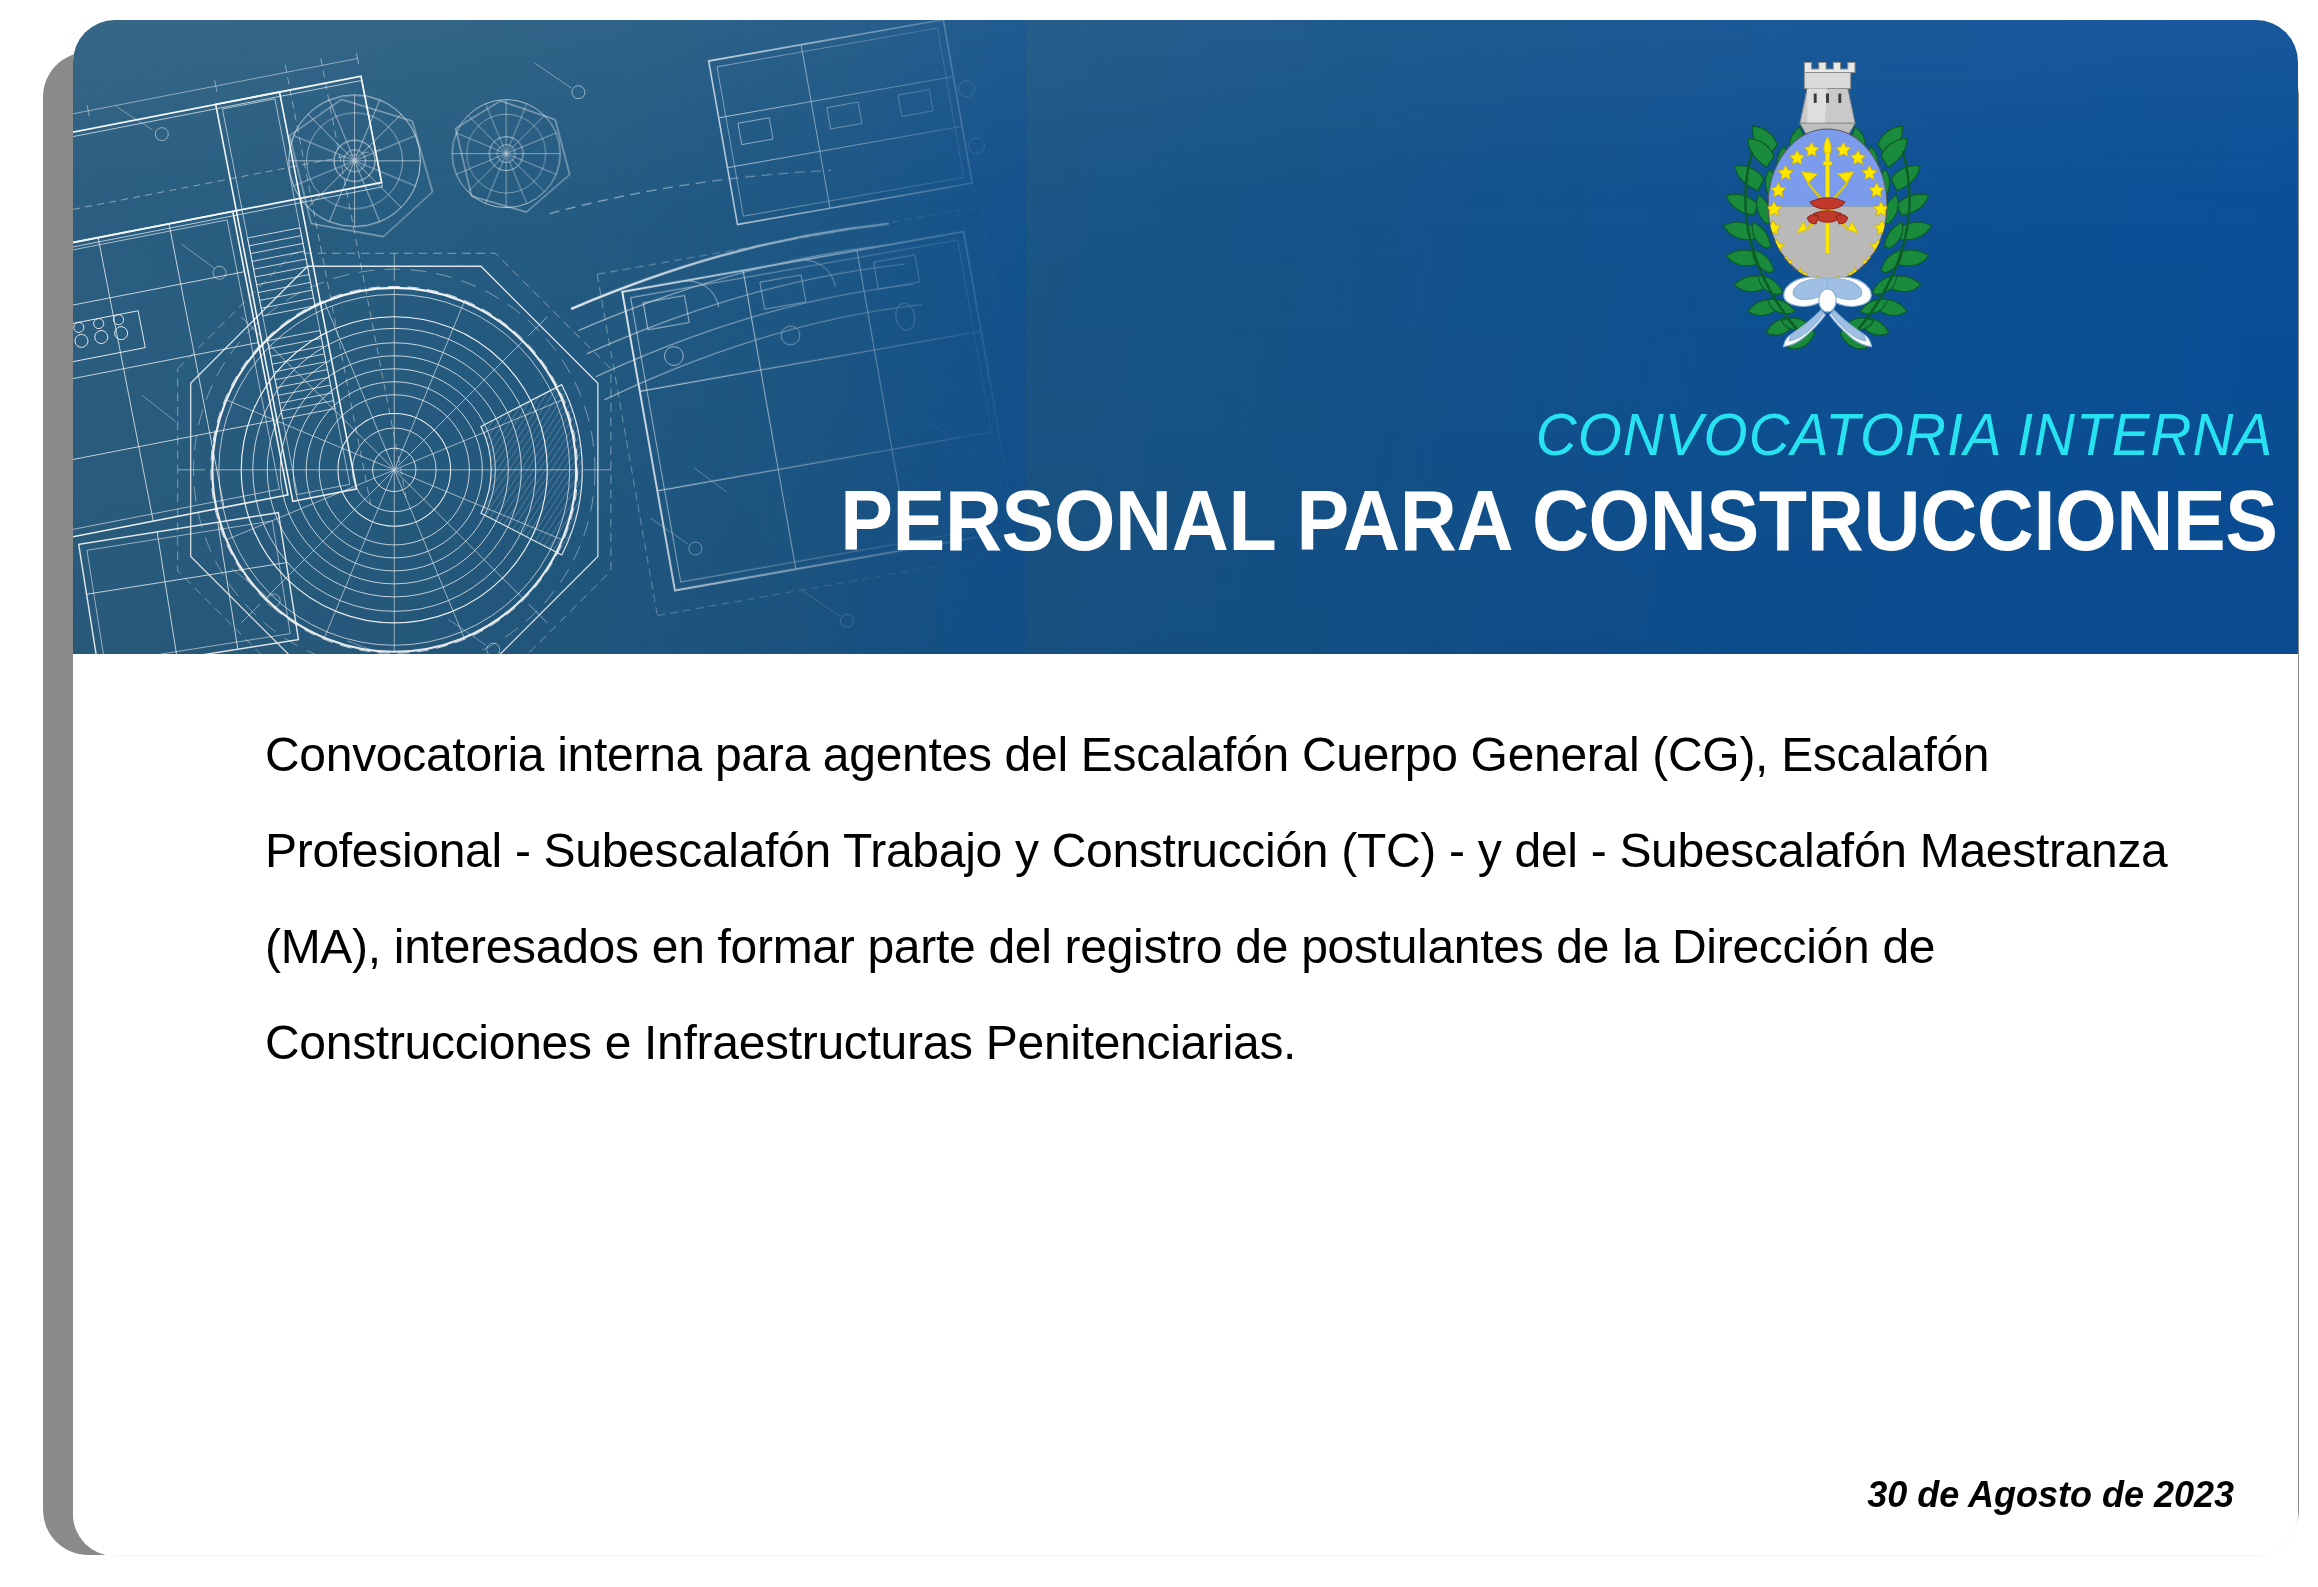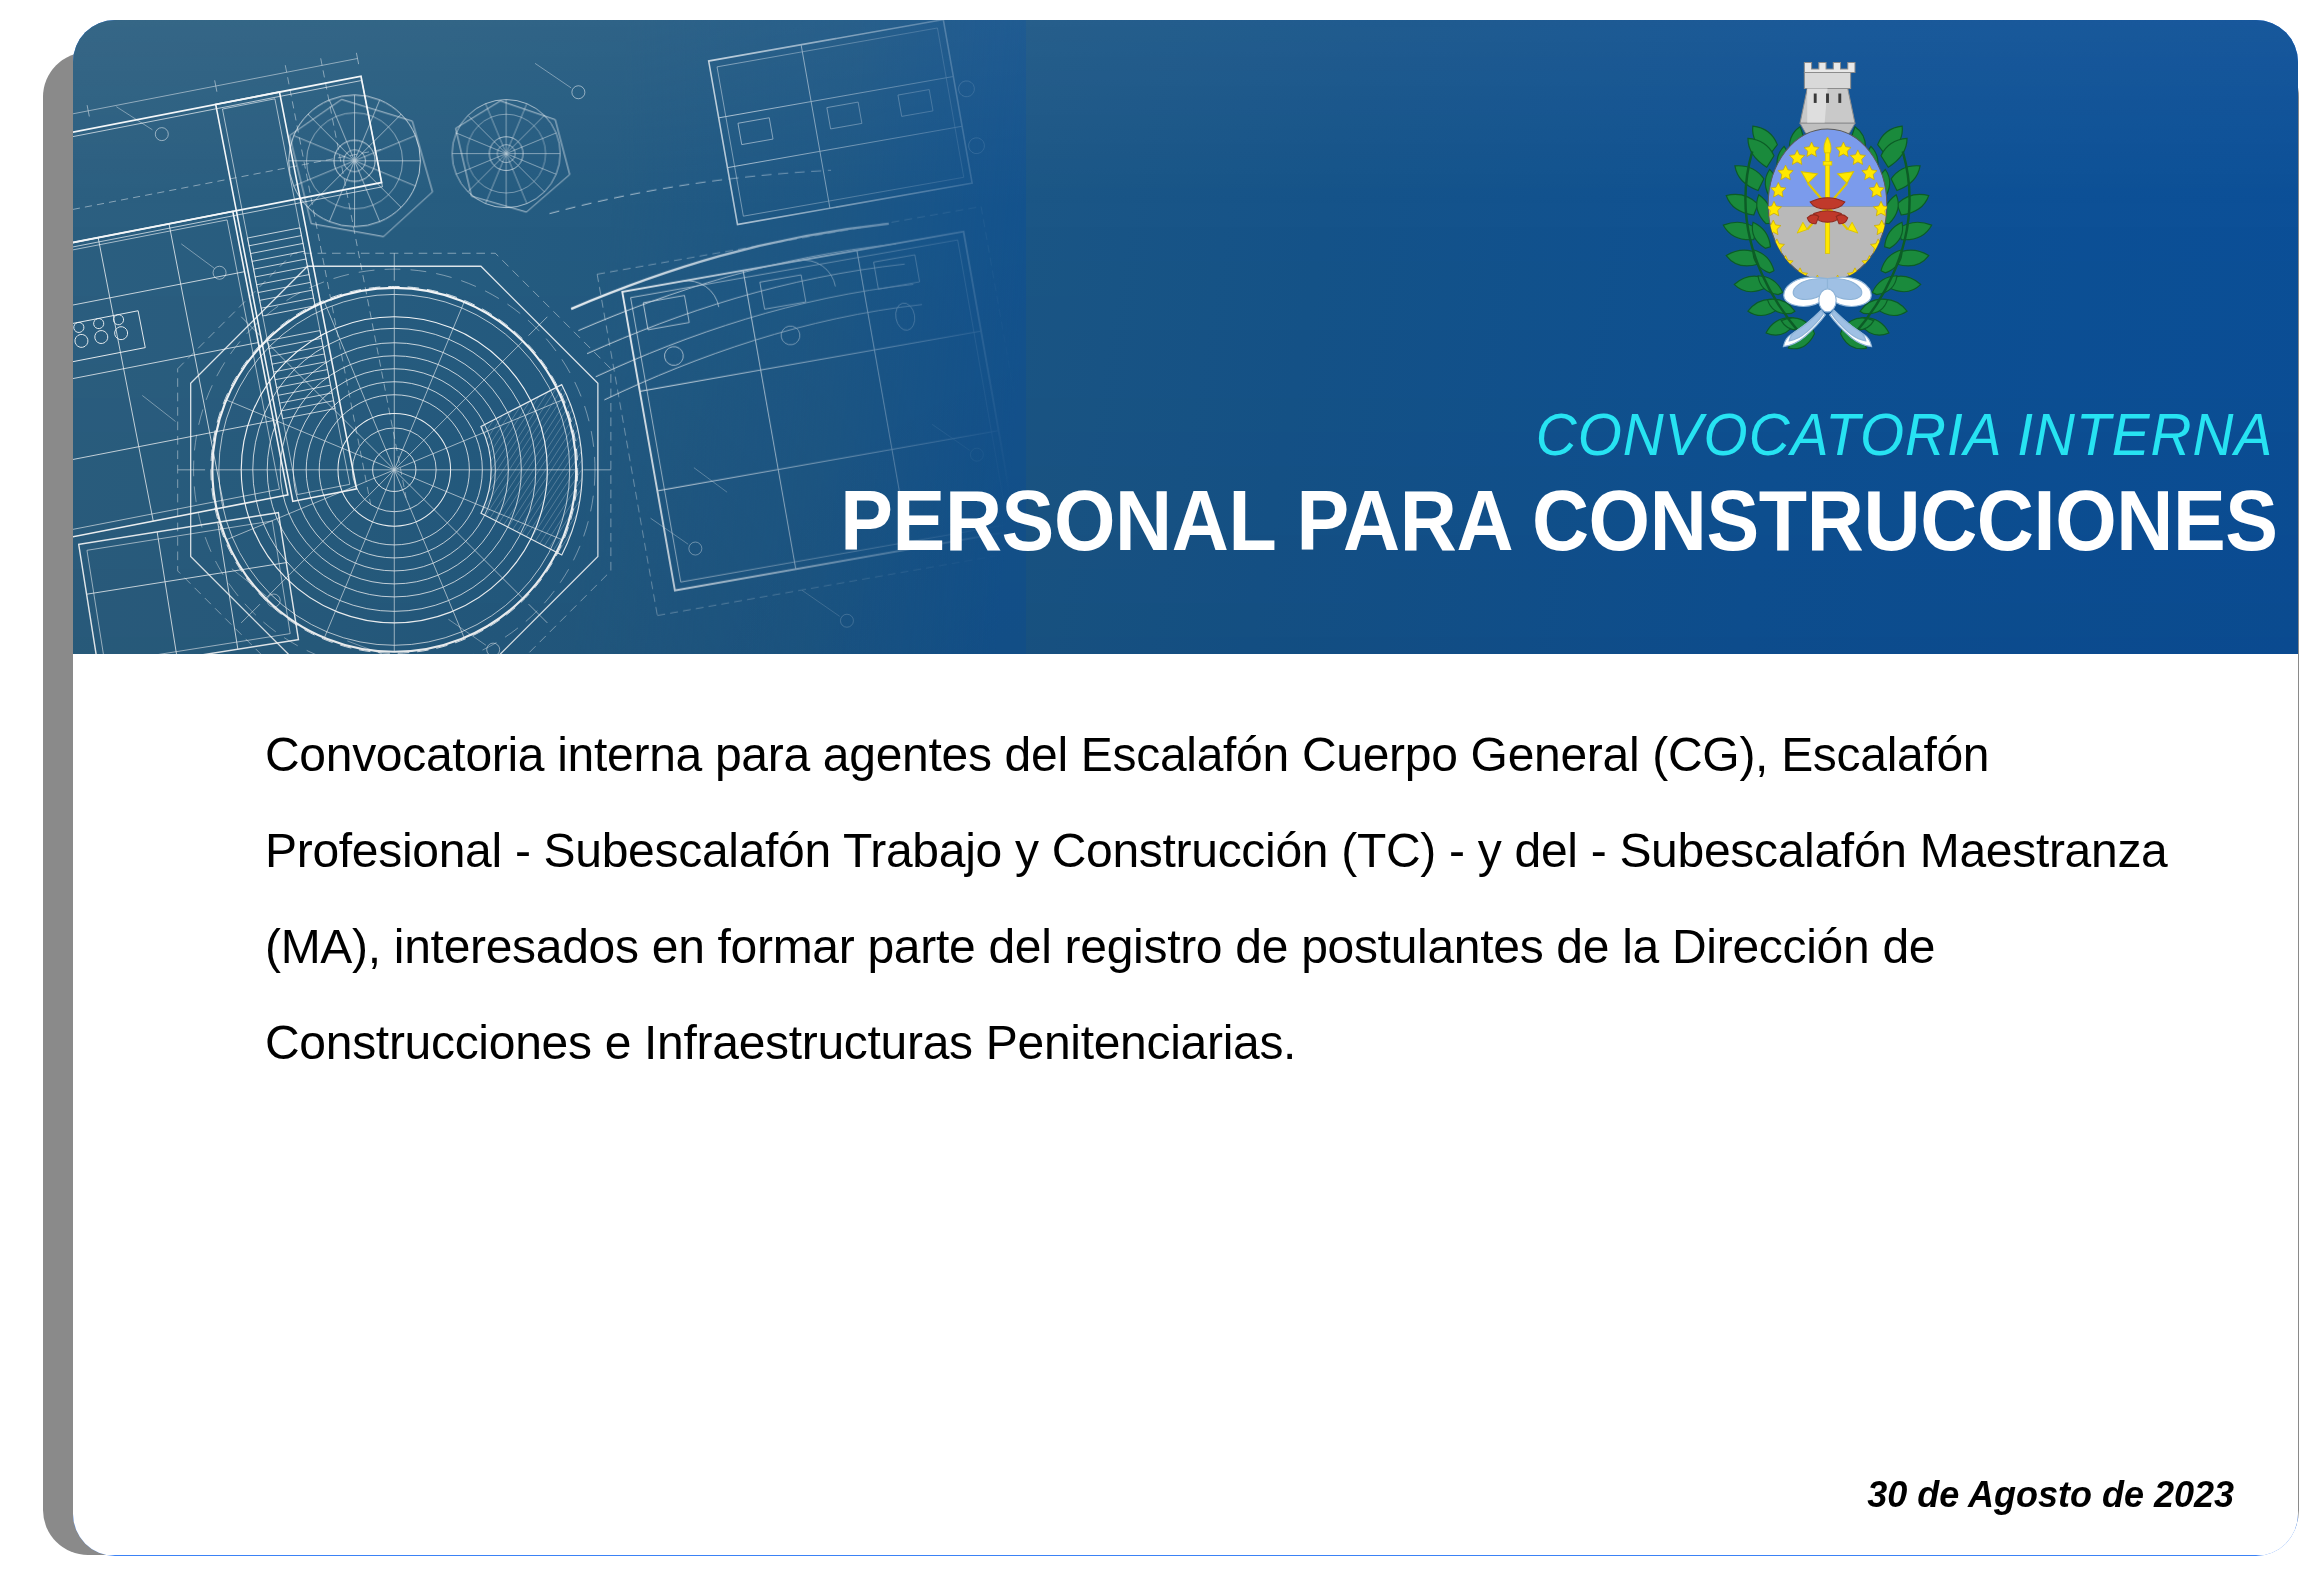--- a/index.html
+++ b/index.html
@@ -36,21 +36,21 @@
     z-index: 1;
   }
 
   
   #card {
     position: absolute;
     left: 73px;
     top: 19.5px;
     width: 2225px;
     height: 1536px;
-    background: #3b82f6;
+    background: #fef9c3;
     border-radius: 42px;
     overflow: hidden;
     z-index: 2;
   }
 
   
   #header {
     position: absolute;
     left: 0;
     top: 0;

